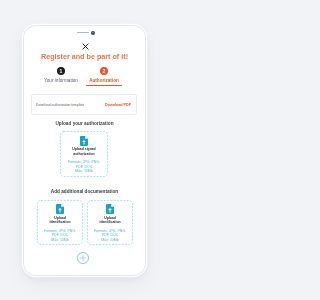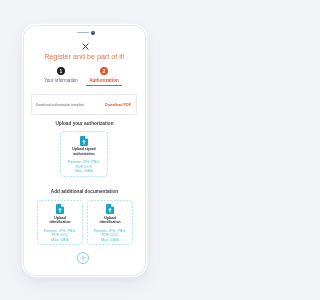--- a/index.html
+++ b/index.html
@@ -18,21 +18,21 @@
   .speaker{position:absolute;left:53px;top:6.7px;width:12px;height:1.2px;border-radius:.6px;background:#aeb5c4;}
   .cam{position:absolute;left:67.3px;top:5.3px;width:4.2px;height:4.2px;border-radius:50%;background:#3a4566;}
   .cam:after{content:"";position:absolute;left:1px;top:.9px;width:1.6px;height:1.6px;border-radius:50%;background:#6d7da6;}
 
   
   .close{position:absolute;left:57.6px;top:17.8px;width:7px;height:7px;}
   .close svg{display:block;}
 
   
   .title{position:absolute;left:0;right:0;top:27.3px;text-align:center;color:#e8734a;
-         font-weight:400;font-size:7.2px;line-height:8px;}
+         font-weight:700;font-size:7.2px;line-height:8px;}
 
   
   .tabs{position:absolute;left:15.5px;top:41.3px;width:86px;display:flex;}
   .tab{width:43px;display:flex;flex-direction:column;align-items:center;}
   .circ{width:8px;height:8px;border-radius:50%;color:#fff;font-size:5px;line-height:8px;
         text-align:center;font-weight:700;}
   .c1{background:#1c1c1c;}
   .c2{background:#e7542a;}
   .tl{margin-top:3.3px;font-size:4.7px;line-height:5px;color:#5c6370;white-space:nowrap;}
   .tl.act{color:#e2562a;font-weight:700;font-size:4.6px;}

